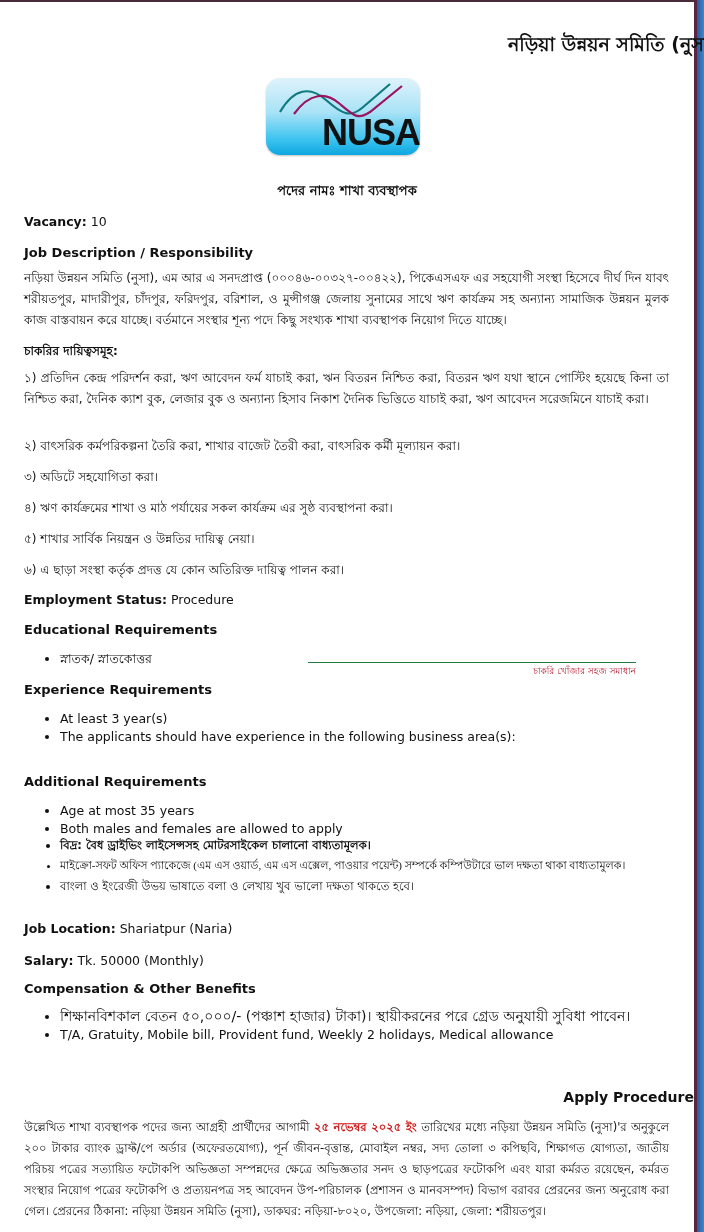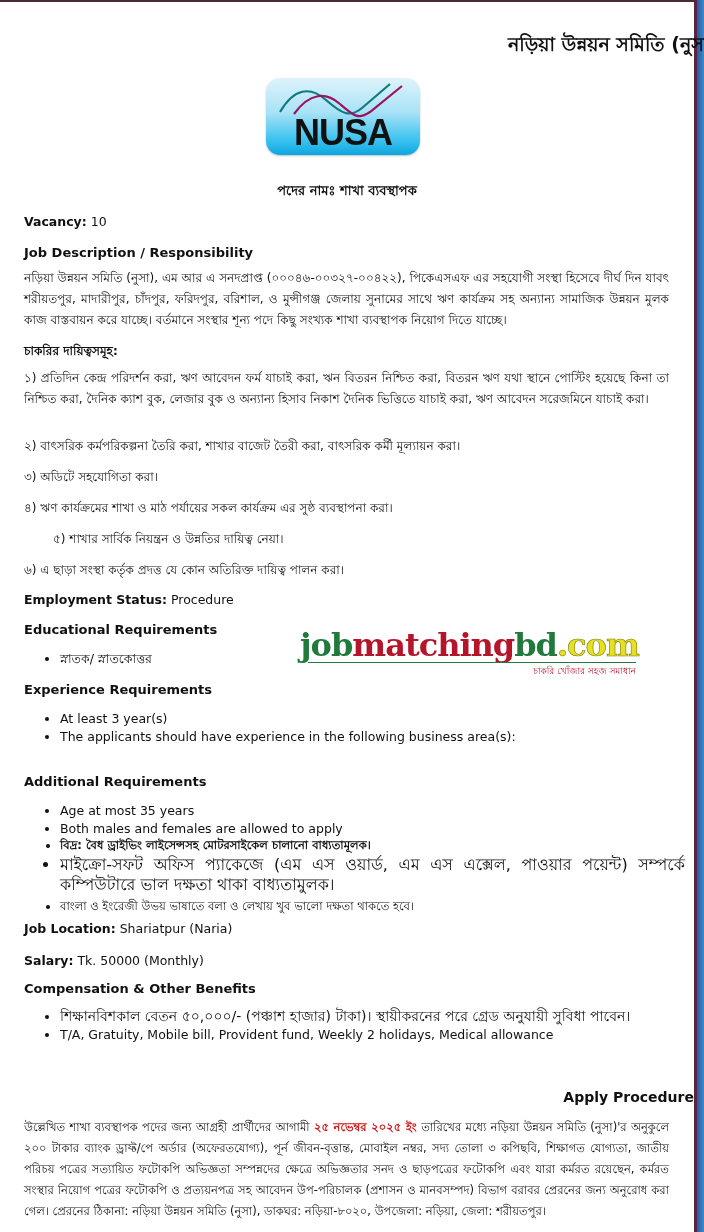--- a/index.html
+++ b/index.html
@@ -15,21 +15,21 @@
   .right-strip { position: absolute; left: 697px; top: 0; width: 7px; height: 1232px;
     background: linear-gradient(90deg, #2a5a9a, #3a8ad0); }
   .page { position: absolute; left: 0; top: 0; width: 694px; }
   .title { position: absolute; top: 30px; left: 0; width: 690px; text-align: right;
     font-size: 19px; font-weight: bold; padding-left: 28px; }
   .logo { position: absolute; left: 266px; top: 78px; width: 154px; height: 77px;
     border-radius: 14px; overflow: hidden;
     background: linear-gradient(180deg, #dff3fb 0%, #a8e2f6 45%, #3cc3ef 80%, #0ea6e0 100%);
     box-shadow: 0 1px 2px rgba(0,0,0,0.25); }
   .logo svg { position: absolute; left: 0; top: 0; }
-  .logo-text { position: absolute; left: 0; width: 154px; top: 34px; text-align: center;
+  .logo-text { position: absolute; left: 0; width: 154px; top: 34px; text-align: right;
     font-family: "Liberation Sans", sans-serif; font-weight: bold; font-size: 36px;
     color: #111; letter-spacing: -1px; }
   .post-name { position: absolute; top: 181px; left: 0; width: 694px; text-align: center;
     font-size: 13px; font-weight: bold; }
   .line { position: absolute; left: 24px; font-size: 12.5px; }
   .label { font-weight: bold; }
   .heading { position: absolute; left: 24px; font-size: 13px; font-weight: bold; }
   .para { position: absolute; left: 24px; width: 645px; font-size: 12px; line-height: 21px;
     text-align: justify; }
   ul.bl { position: absolute; left: 46px; margin: 0; padding: 0 0 0 14px; width: 625px;
@@ -76,51 +76,50 @@
   <div class="heading" style="top:245px;">Job Description / Responsibility</div>
 
   <div class="para" style="top:268px;">নড়িয়া উন্নয়ন সমিতি (নুসা), এম আর এ সনদপ্রাপ্ত (০০০৪৬-০০৩২৭-০০৪২২), পিকেএসএফ এর সহযোগী সংস্থা হিসেবে দীর্ঘ দিন যাবৎ শরীয়তপুর, মাদারীপুর, চাঁদপুর, ফরিদপুর, বরিশাল, ও মুন্সীগঞ্জ জেলায় সুনামের সাথে ঋণ কার্যক্রম সহ অন্যান্য সামাজিক উন্নয়ন মুলক কাজ বাস্তবায়ন করে যাচ্ছে। বর্তমানে সংস্থার শূন্য পদে কিছু সংখ্যক শাখা ব্যবস্থাপক নিয়োগ দিতে যাচ্ছে।</div>
 
   <div class="heading" style="top:342px; font-size:12px;">চাকরির দায়িত্বসমূহ:</div>
 
   <div class="para" style="top:368px;">১) প্রতিদিন কেন্দ্র পরিদর্শন করা, ঋণ আবেদন ফর্ম যাচাই করা, ঋন বিতরন নিশ্চিত করা, বিতরন ঋণ যথা স্থানে পোস্টিং হয়েছে কিনা তা নিশ্চিত করা, দৈনিক ক্যাশ বুক, লেজার বুক ও অন্যান্য হিসাব নিকাশ দৈনিক ভিত্তিতে যাচাই করা, ঋণ আবেদন সরেজমিনে যাচাই করা।</div>
   <div class="para" style="top:436px;">২) বাৎসরিক কর্মপরিকল্পনা তৈরি করা, শাখার বাজেট তৈরী করা, বাৎসরিক কর্মী মূল্যায়ন করা।</div>
   <div class="para" style="top:467px;">৩) অডিটে সহযোগিতা করা।</div>
   <div class="para" style="top:498px;">৪) ঋণ কার্যক্রমের শাখা ও মাঠ পর্যায়ের সকল কার্যক্রম এর সুষ্ঠ ব্যবস্থাপনা করা।</div>
-  <div class="para" style="top:529px;margin-left:29px;">৫) শাখার সার্বিক নিয়ন্ত্রন ও উন্নতির দায়িত্ব নেয়া।</div>
+  <div class="para" style="top:529px;">৫) শাখার সার্বিক নিয়ন্ত্রন ও উন্নতির দায়িত্ব নেয়া।</div>
   <div class="para" style="top:560px;">৬) এ ছাড়া সংস্থা কর্তৃক প্রদত্ত যে কোন অতিরিক্ত দায়িত্ব পালন করা।</div>
 
   <div class="line" style="top:592px;">
     <span class="label">Employment Status:</span><span> Procedure</span>
   </div>
 
   <div class="heading" style="top:622px;">Educational Requirements</div>
   <ul class="bl" style="top:650px;">
     <li>স্নাতক/ স্নাতকোত্তর</li>
   </ul>
 
   <div class="wm">
-    <div class="wm-text"><span class="wm-green">job</span><span class="wm-red">matching</span><span class="wm-green">bd</span><span class="wm-yellow">.com</span></div>
     <div class="wm-rule"></div>
     <div class="wm-tag">চাকরি খোঁজার সহজ সমাধান</div>
   </div>
 
   <div class="heading" style="top:682px;">Experience Requirements</div>
   <ul class="bl" style="top:710px;">
     <li>At least 3 year(s)</li>
     <li><span>The applicants should have experience in the following business area(s):</span>
     </li>
   </ul>
 
   <div class="heading" style="top:774px;">Additional Requirements</div>
   <ul class="bl" style="top:802px;">
     <li>Age at most 35 years</li>
     <li>Both males and females are allowed to apply</li>
     <li style="font-size:11.5px;font-weight:bold;">বিদ্র: বৈধ ড্রাইভিং লাইসেন্সসহ মোটরসাইকেল চালানো বাধ্যতামূলক।</li>
-    <li style="font-size:16px; line-height:20px;">মাইক্রো-সফট অফিস প্যাকেজে (এম এস ওয়ার্ড, এম এস এক্সেল, পাওয়ার পয়েন্ট) সম্পর্কে কম্পিউটারে ভাল দক্ষতা থাকা বাধ্যতামুলক।</li>
+    <li style="font-size:11px; line-height:20px;font-family:Liberation Serif, serif;">মাইক্রো-সফট অফিস প্যাকেজে (এম এস ওয়ার্ড, এম এস এক্সেল, পাওয়ার পয়েন্ট) সম্পর্কে কম্পিউটারে ভাল দক্ষতা থাকা বাধ্যতামুলক।</li>
     <li style="font-size:11.5px; line-height:22px;">বাংলা ও ইংরেজী উভয় ভাষাতে বলা ও লেখায় খুব ভালো দক্ষতা থাকতে হবে।</li>
   </ul>
 
   <div class="line" style="top:921px;">
     <span class="label">Job Location:</span><span> Shariatpur (Naria)</span>
   </div>
 
   <div class="line" style="top:953px;">
     <span class="label">Salary:</span><span> Tk. 50000 (Monthly)</span>
   </div>

